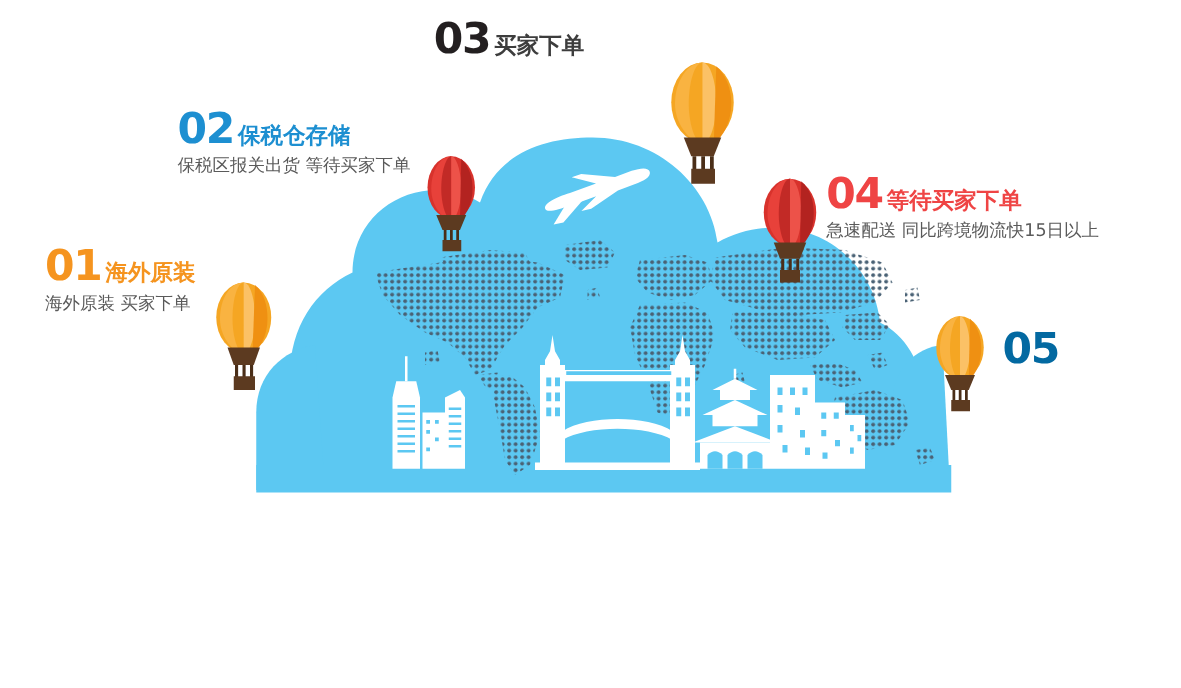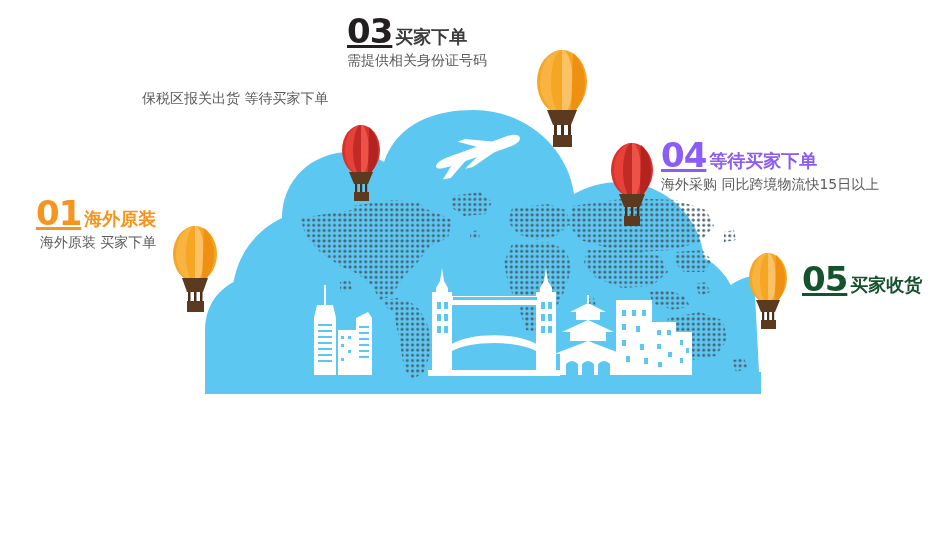--- a/index.html
+++ b/index.html
@@ -18,40 +18,39 @@
   .plane-svg{position:absolute;left:0;top:0;}
 
   
   .step{position:absolute;white-space:nowrap;}
   .step .headline{
     display:flex;align-items:baseline;line-height:1;
   }
   .step .num{
     font-size:34px;font-weight:bold;letter-spacing:-1px;
     font-family:"DejaVu Sans","Liberation Sans",sans-serif;
-    text-decoration:underline;
   }
   .step .title{
     font-size:18px;font-weight:bold;margin-left:3px;
     font-family:Liberation Serif, serif;
   }
   .step .sub{
     font-size:14px;color:#5a5a5a;margin-top:4px;
     font-family:"DejaVu Sans","Liberation Sans",sans-serif;
   }
 
   .c-orange{color:#f5941f;}
   .c-blue{color:#1d8fd1;}
   .c-dark{color:#231f20;}
   .c-darkgray{color:#3d3d3d;}
-  .c-red{color:#8b5cf6;}
-  .c-violet{color:#14532d;}
-
-  
-  #step-01{left:36px;top:196px;text-align:right;}
+  .c-red{color:#ef4444;}
+  .c-violet{color:#0369a1;}
+
+  
+  #step-01{left:36px;top:196px;}
   #step-02{left:142px;top:86px;}
   #step-03{left:347px;top:14px;}
   #step-04{left:661px;top:138px;}
   #step-05{left:802px;top:262px;}
 
   
   .balloon{position:absolute;}
 
   
   .circle-row{
@@ -305,43 +304,45 @@
 
   <div class="step" id="step-01">
     <div class="headline">
       <span class="num c-orange">01</span>
       <span class="title c-orange">海外原装</span>
     </div>
     <div class="sub">海外原装 买家下单</div>
   </div>
 
   <div class="step" id="step-02">
+    <div class="headline">
+      <span class="num c-blue">02</span>
+      <span class="title c-blue">保税仓存储</span>
+    </div>
     <div class="sub">保税区报关出货 等待买家下单</div>
   </div>
 
   <div class="step" id="step-03">
     <div class="headline">
       <span class="num c-dark">03</span>
       <span class="title c-darkgray">买家下单</span>
     </div>
-    <div class="sub">需提供相关身份证号码</div>
   </div>
 
   <div class="step" id="step-04">
     <div class="headline">
       <span class="num c-red">04</span>
       <span class="title c-red">等待买家下单</span>
     </div>
-    <div class="sub">海外采购 同比跨境物流快15日以上</div>
+    <div class="sub">急速配送 同比跨境物流快15日以上</div>
   </div>
 
   <div class="step" id="step-05">
     <div class="headline">
       <span class="num c-violet">05</span>
-      <span class="title c-violet">买家收货</span>
     </div>
   </div>
 
   <div class="circle-row">
 
     
     
     
     
     

